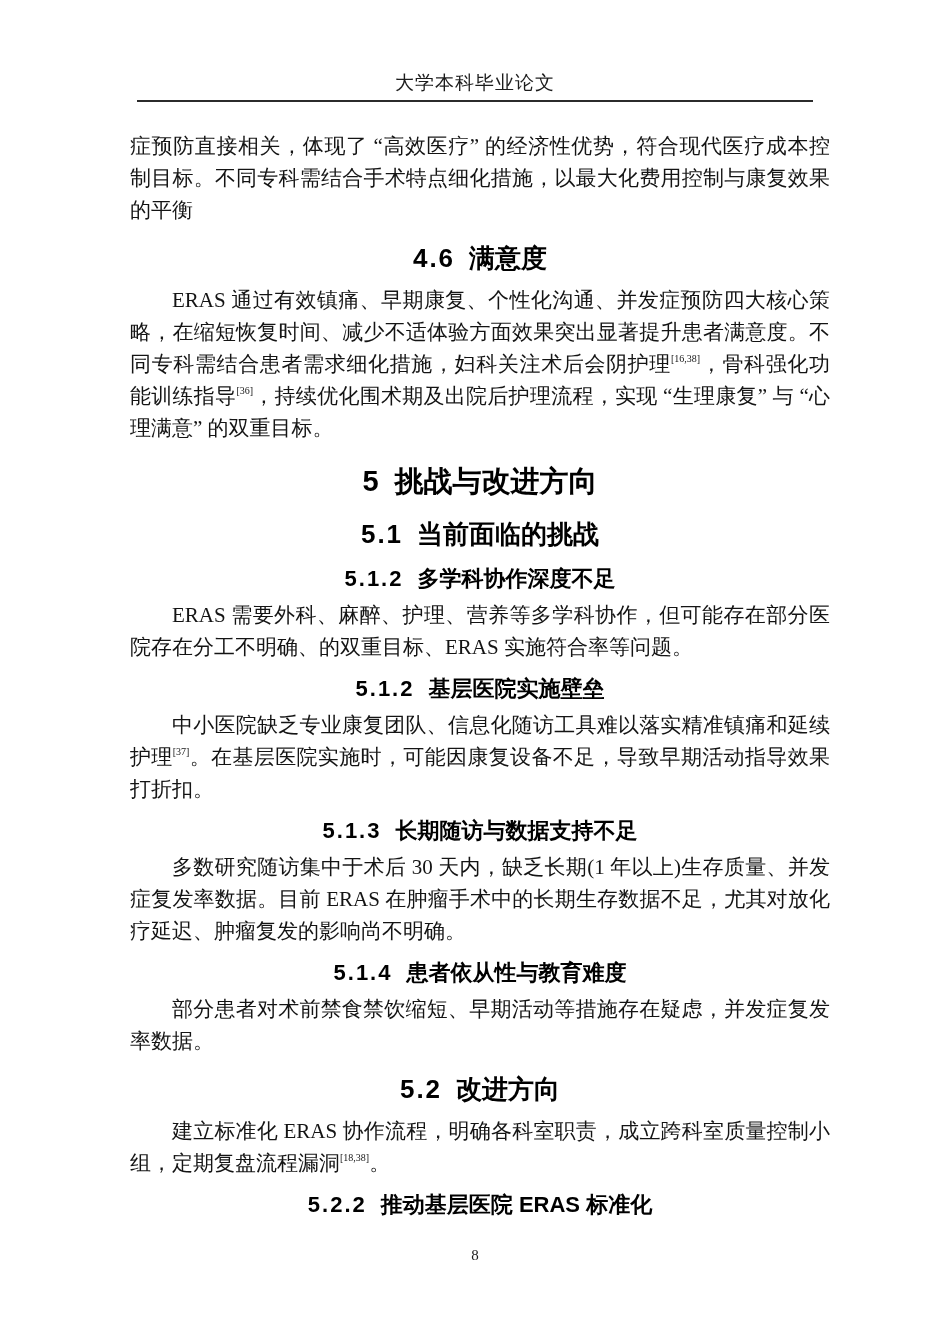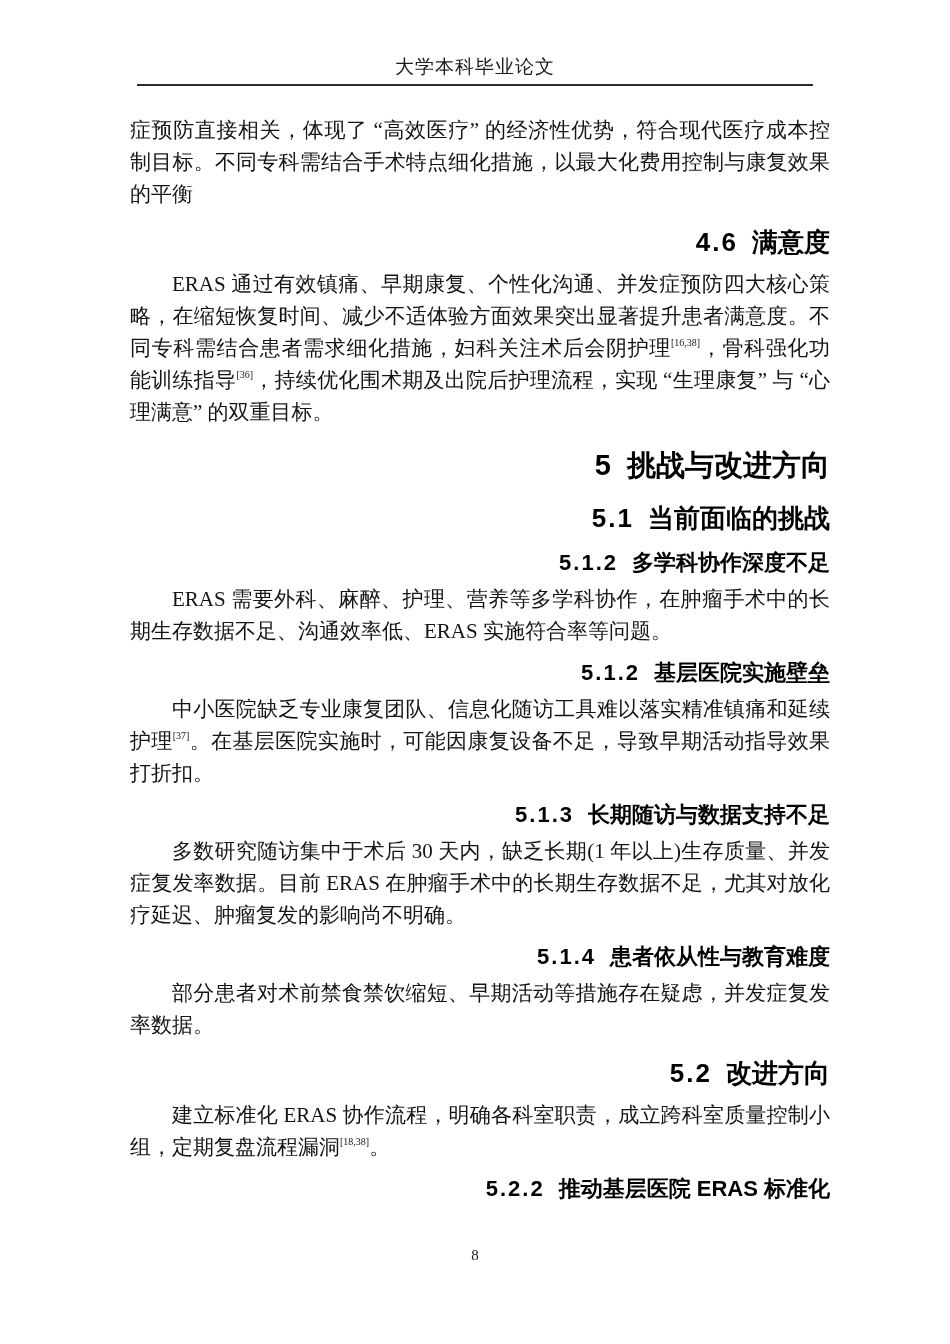--- a/index.html
+++ b/index.html
@@ -5,21 +5,21 @@
   html, body { margin: 0; padding: 0; }
   body {
     width: 950px; height: 1344px;
     background: #ffffff;
     color: #141414;
     font-family: "Liberation Serif", "DejaVu Serif", serif;
     position: relative;
     overflow: hidden;
   }
   .page-header {
-    padding-top: 52px;
+    padding-top: 68px;
     text-align: center;
   }
   .page-header .title {
     font-size: 19px;
     line-height: 30px;
     letter-spacing: 1px;
     color: #1c1c1c;
   }
   .header-rule {
     width: 676px;
@@ -43,21 +43,21 @@
     line-height: 0;
     position: relative;
     top: -1px;
     vertical-align: super;
     letter-spacing: 0;
   }
   .heading {
     font-family: "Liberation Sans", "DejaVu Sans", sans-serif;
     font-weight: bold;
     color: #000;
-    text-align: right;
+    text-align: center;
   }
   .heading .h-num {
     letter-spacing: 2px;
     margin-right: 14px;
   }
   .h1 { font-size: 29px; line-height: 42px; margin: 16px 0 10px 0; }
   .h2 { font-size: 26px; line-height: 38px; margin: 13px 0 7px 0; }
   .h3 { font-size: 22px; line-height: 30px; margin: 11px 0 5px 0; }
   .page-footer {
     position: absolute;
@@ -76,21 +76,21 @@
   <hr class="header-rule">
 </header>
 
 <main class="content">
     <p class="para">症预防直接相关，体现了 “高效医疗” 的经济性优势，符合现代医疗成本控制目标。不同专科需结合手术特点细化措施，以最大化费用控制与康复效果的平衡</p>
     <div class="heading h2"><span class="h-num">4.6</span><span class="h-text">满意度</span></div>
     <p class="para indent">ERAS 通过有效镇痛、早期康复、个性化沟通、并发症预防四大核心策略，在缩短恢复时间、减少不适体验方面效果突出显著提升患者满意度。不同专科需结合患者需求细化措施，妇科关注术后会阴护理<sup>[16,38]</sup>，骨科强化功能训练指导<sup>[36]</sup>，持续优化围术期及出院后护理流程，实现 “生理康复” 与 “心理满意” 的双重目标。</p>
     <div class="heading h1"><span class="h-num">5</span><span class="h-text">挑战与改进方向</span></div>
     <div class="heading h2"><span class="h-num">5.1</span><span class="h-text">当前面临的挑战</span></div>
     <div class="heading h3"><span class="h-num">5.1.2</span><span class="h-text">多学科协作深度不足</span></div>
-    <p class="para indent">ERAS 需要外科、麻醉、护理、营养等多学科协作，在肿瘤手术中的长期生存数据不足、沟通效率低、ERAS 实施符合率等问题。</p>
+    <p class="para indent">ERAS 需要外科、麻醉、护理、营养等多学科协作，但可能存在部分医院存在分工不明确、的双重目标、ERAS 实施符合率等问题。</p>
     <div class="heading h3"><span class="h-num">5.1.2</span><span class="h-text">基层医院实施壁垒</span></div>
     <p class="para indent">中小医院缺乏专业康复团队、信息化随访工具难以落实精准镇痛和延续护理<sup>[37]</sup>。在基层医院实施时，可能因康复设备不足，导致早期活动指导效果打折扣。</p>
     <div class="heading h3"><span class="h-num">5.1.3</span><span class="h-text">长期随访与数据支持不足</span></div>
     <p class="para indent">多数研究随访集中于术后 30 天内，缺乏长期(1 年以上)生存质量、并发症复发率数据。目前 ERAS 在肿瘤手术中的长期生存数据不足，尤其对放化疗延迟、肿瘤复发的影响尚不明确。</p>
     <div class="heading h3"><span class="h-num">5.1.4</span><span class="h-text">患者依从性与教育难度</span></div>
     <p class="para indent">部分患者对术前禁食禁饮缩短、早期活动等措施存在疑虑，并发症复发率数据。</p>
     <div class="heading h2"><span class="h-num">5.2</span><span class="h-text">改进方向</span></div>
     <p class="para indent">建立标准化 ERAS 协作流程，明确各科室职责，成立跨科室质量控制小组，定期复盘流程漏洞<sup>[18,38]</sup>。</p>
     <div class="heading h3"><span class="h-num">5.2.2</span><span class="h-text">推动基层医院 ERAS 标准化</span></div>
   </main>

